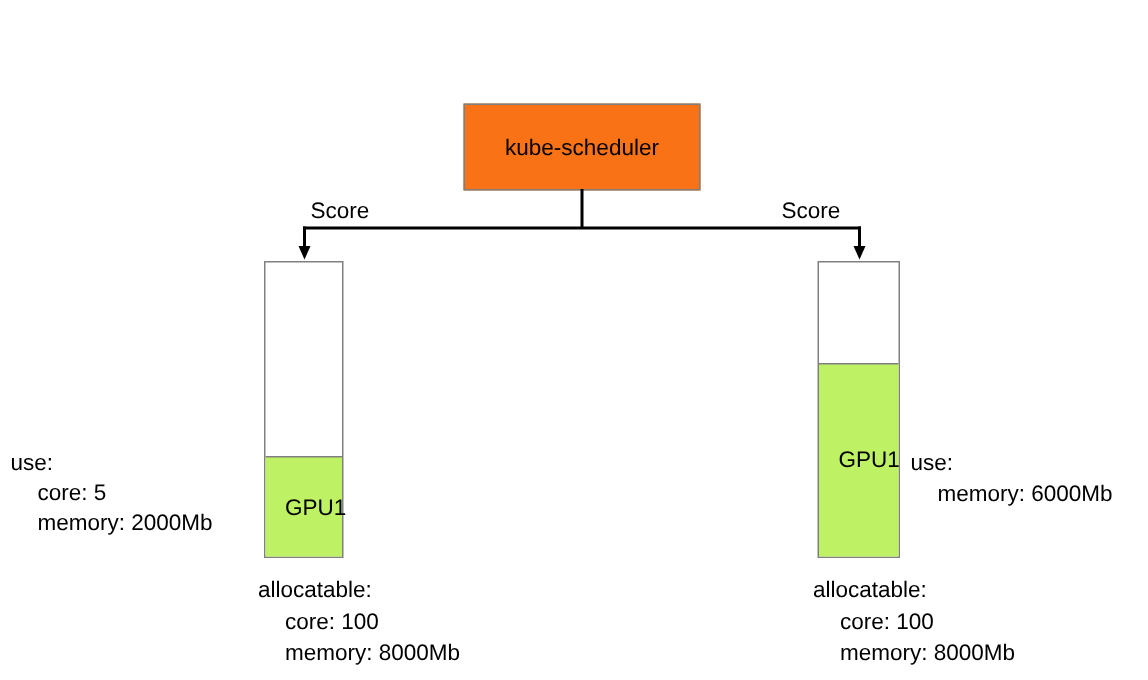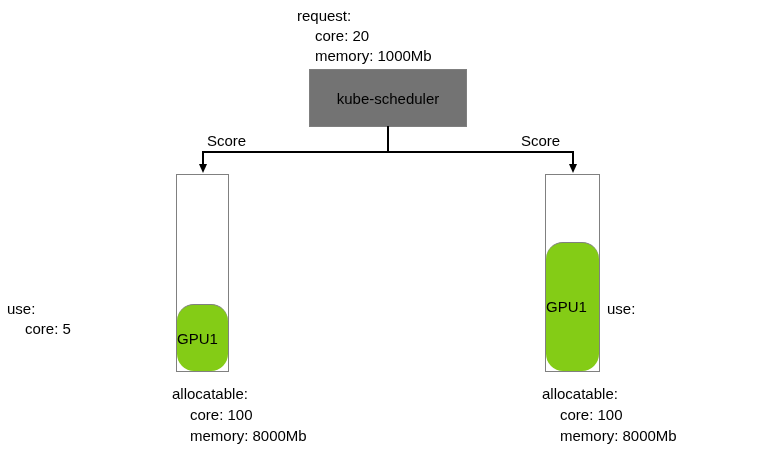--- a/index.html
+++ b/index.html
@@ -6,21 +6,21 @@
   .canvas {
     position:relative; width:765px; height:453px; background:#ffffff;
     font-family:"Liberation Sans", sans-serif; font-size:15px; color:#000;
     overflow:hidden;
   }
   .txt { position:absolute; line-height:20px; white-space:nowrap; }
   .indent { margin-left:18px; }
 
   .sched-box {
     position:absolute; left:309px; top:69px; width:156px; height:56px;
-    background:#737373; border:1px solid #7f7f7f;
+    background:#f97316; border:1px solid #7f7f7f;
     display:flex; align-items:center; justify-content:center;
   }
 
   .line { position:absolute; background:#000; }
   .stem-center { left:387px; top:126px; width:1.5px; height:26px; }
   .hline { left:202px; top:151px; width:372px; height:1.5px; }
   .vline-left  { left:202px; top:151px; width:1.5px; height:14px; }
   .vline-right { left:572px; top:151px; width:1.5px; height:14px; }
 
   .arrowhead {
@@ -35,40 +35,35 @@
   .score-right { left:521px; top:131px; }
 
   .node-box {
     position:absolute; top:174px; width:51px; height:196px;
     background:#ffffff; border:1px solid #808080;
   }
   .node-left  { left:176px; }
   .node-right { left:545px; width:53px; }
   .gpu-fill {
     position:absolute; left:0; right:0; bottom:0;
-    background:#84cc16; border-top:1px solid #808080;
-    display:flex; align-items:center; padding-left:0; box-sizing:border-box;border-radius:17px;
+    background:#bef264; border-top:1px solid #808080;
+    display:flex; align-items:center; padding-left:13px; box-sizing:border-box;
   }
 
   .use-left   { left:7px;   top:299px; }
   .use-right  { left:607px; top:298px; line-height:21px; }
   .alloc-left  { left:172px; top:383px; line-height:21px; }
   .alloc-right { left:542px; top:383px; line-height:21px; }
   .request-block { left:297px; top:6px; }
 </style>
 </head>
 <body>
 
 <div class="canvas">
 
-  <div class="txt request-block">
-    <div>request:</div>
-    <div class="indent">core: 20</div>
-    <div class="indent">memory: 1000Mb</div>
-  </div>
 
   <div class="sched-box">
     <span>kube-scheduler</span>
   </div>
 
   <div class="line stem-center"></div>
   <div class="line hline"></div>
   <div class="line vline-left"></div>
   <div class="line vline-right"></div>
   <div class="arrowhead arrow-left"></div>
@@ -85,24 +80,26 @@
 
   <div class="node-box node-right">
     <div class="gpu-fill" style="height: 66%;">
       <span>GPU1</span>
     </div>
   </div>
 
   <div class="txt use-left">
     <div>use:</div>
     <div class="indent">core: 5</div>
+    <div class="indent">memory: 2000Mb</div>
   </div>
 
   <div class="txt use-right">
     <div>use:</div>
+    <div class="indent">memory: 6000Mb</div>
   </div>
 
   <div class="txt alloc-left">
     <div>allocatable:</div>
     <div class="indent">core: 100</div>
     <div class="indent">memory: 8000Mb</div>
   </div>
 
   <div class="txt alloc-right">
     <div>allocatable:</div>

